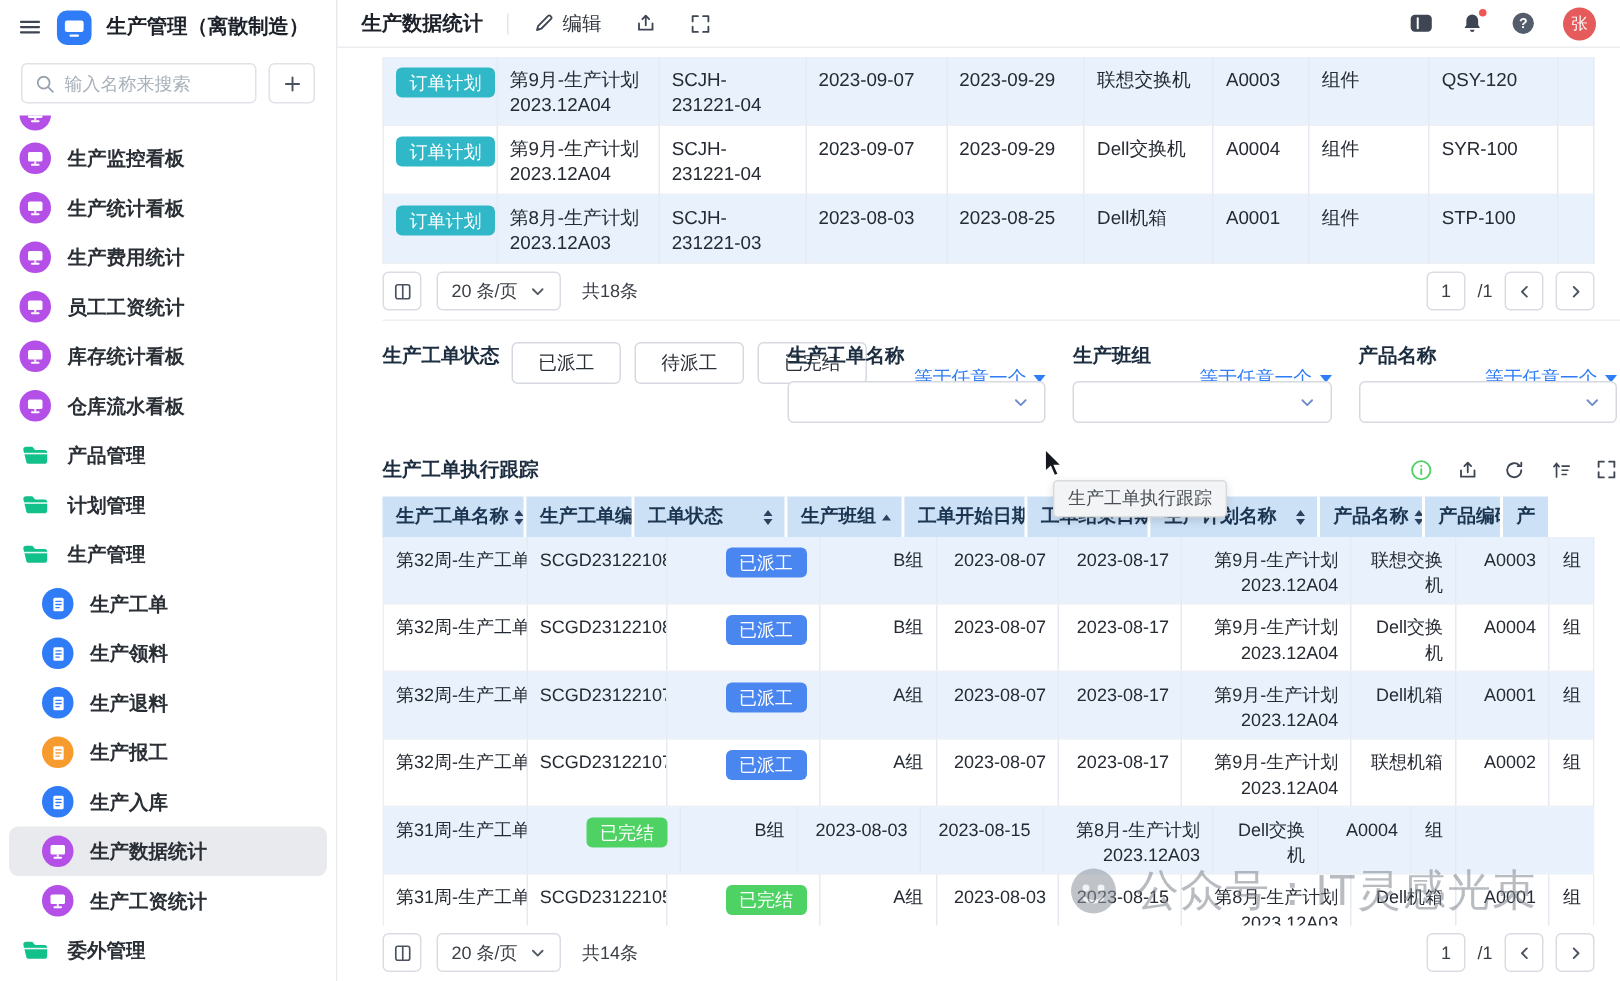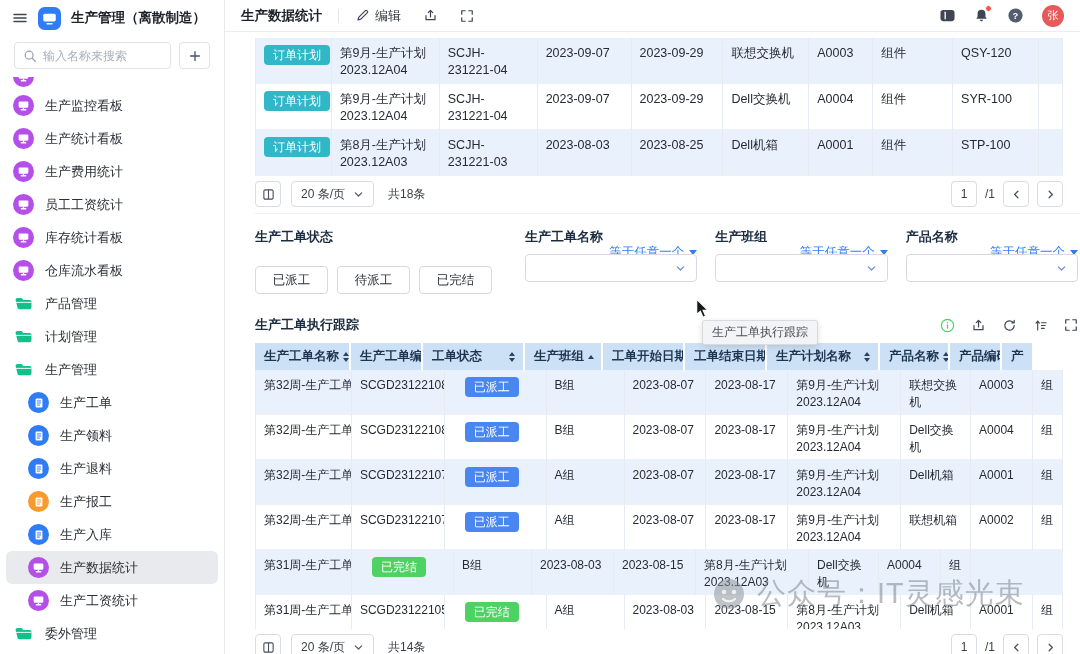--- a/index.html
+++ b/index.html
@@ -9,21 +9,21 @@
 
   
   .sidebar { width:225px; flex:none; border-right:1px solid #e7e9ec; display:flex; flex-direction:column; background:#fff; }
   .sb-header { height:36px; display:flex; align-items:center; padding:0 12px; gap:9px; flex:none; }
   .sb-title { font-size:13.5px; font-weight:bold; color:#1d2129; white-space:nowrap; }
   .sb-search { display:flex; align-items:center; gap:8px; padding:6px 14px 6px; flex:none; }
   .search-box { flex:1; display:flex; align-items:center; gap:6px; height:27px; border:1px solid #dfe2e7; border-radius:4px; padding:0 8px; background:#fff; }
   .search-box input { border:0; outline:0; width:100%; font-size:12px; color:#333; background:transparent; font-family:inherit; }
   ::placeholder { color:#a8b0ba; }
   .plus-btn { width:31px; height:27px; flex:none; border:1px solid #dfe2e7; border-radius:4px; background:#fff; display:flex; align-items:center; justify-content:center; cursor:pointer; }
-  .sb-nav { flex:1; overflow:hidden; padding:2px 0 0; }
+  .sb-nav { flex:1; overflow:hidden; padding:2px 0 0;font-weight:bold; }
   .nav-item { height:33px; display:flex; align-items:center; gap:11px; padding-left:7px; margin:0 6px; border-radius:6px; font-size:13px; color:#2a2f36; cursor:pointer; white-space:nowrap; }
   .nav-item.indent { padding-left:22px; }
   .nav-item.selected { background:#e9eaed; }
   .nav-item.partial-top { height:12px; overflow:hidden; align-items:flex-start; }
   .nav-item.partial-top .ic { margin-top:-11px; }
   .nav-item .ic { width:21px; height:21px; border-radius:50%; display:flex; align-items:center; justify-content:center; flex:none; }
   .nav-item .ic.flat { background:none !important; border-radius:0; }
   .icn { display:inline-flex; align-items:center; justify-content:center; }
 
   
@@ -50,21 +50,21 @@
   .badge { display:inline-block; font-size:12px; color:#fff; border-radius:4px; padding:3px 9px; line-height:14px; white-space:nowrap; }
 
   .pager { width:808px; display:flex; align-items:center; gap:10px; margin-top:5px; height:26px; }
   .pbtn { min-width:26px; height:26px; border:1px solid #d9dde3; border-radius:4px; background:#fff; display:flex; align-items:center; justify-content:center; font-size:12px; color:#3a3f46; cursor:pointer; font-family:inherit; }
   .psel { display:flex; align-items:center; gap:8px; padding:0 9px; height:26px; border:1px solid #d9dde3; border-radius:4px; font-size:12px; color:#3a3f46; cursor:pointer; }
   .ptotal { font-size:12px; color:#3a3f46; margin-left:4px; }
   .pright { margin-left:auto; display:flex; align-items:center; gap:8px; font-size:12px; color:#3a3f46; }
   .hdiv { width:833px; border-top:1px solid #edf0f4; margin-top:6px; }
 
   .filters { display:flex; width:823px; margin-top:14px; }
-  .f-status { width:252px; flex:none; display:flex; flex-direction:column; gap:20px; }
+  .f-status { width:252px; flex:none; display:flex; flex-direction:row; gap:8px; }
   .f-label { font-size:13px; font-weight:bold; color:#1d2d40; height:18px; display:flex; align-items:center; white-space:nowrap; }
   .f-btns { display:flex; gap:9px; }
   .fbtn { width:73px; height:28px; border:1px solid #d6dae0; border-radius:4px; background:#fff; font-size:12.5px; color:#2a2f36; display:flex; align-items:center; justify-content:center; cursor:pointer; font-family:inherit; }
   .f-field { flex:1; margin-left:18px; display:flex; flex-direction:column; gap:8px; min-width:0; }
   .f-head { display:flex; align-items:center; justify-content:space-between; height:18px; }
   .f-op { font-size:12.5px; display:flex; align-items:center; gap:5px; cursor:pointer; white-space:nowrap;margin-top:31px; }
   .caret-dn { width:0; height:0; border-left:4px solid transparent; border-right:4px solid transparent; border-top:5px solid currentColor; }
   .fsel { height:28px; border:1px solid #d6dae0; border-radius:4px; background:#fff; display:flex; align-items:center; justify-content:flex-end; padding:0 10px; cursor:pointer; }
 
   .sec-head { display:flex; align-items:center; justify-content:space-between; width:823px; margin-top:19px; height:24px; }
@@ -72,21 +72,21 @@
   .sec-icons { display:flex; gap:16px; align-items:center; }
   .sec-icons .icn { cursor:pointer; }
 
   .t2h { display:flex; width:808px; margin-top:6px; }
   .hcell { background:#cde1f6; height:27px; display:flex; align-items:center; justify-content:space-between; padding:0 8px 0 9px; font-size:12.5px; font-weight:bold; color:#1c3652; border-right:2px solid #fff; white-space:nowrap; overflow:hidden; cursor:pointer; flex:none; }
   .hcell:last-child { border-right:0; }
   .sortset { display:flex; flex-direction:column; gap:2px; margin-left:4px; }
   .tri-up { width:0; height:0; border-left:3.5px solid transparent; border-right:3.5px solid transparent; border-bottom:4.5px solid #2c415e; }
   .tri-dn { width:0; height:0; border-left:3.5px solid transparent; border-right:3.5px solid transparent; border-top:4.5px solid #2c415e; }
 
-  .t2b { width:808px; height:259px; overflow:hidden; }
+  .t2b { width:808px; height:259px; overflow:hidden;text-align:right; }
   .t2b .trow { height:45px; }
   .t2b .cell { font-size:12px; }
   .nowrap { white-space:nowrap; }
 
   .tooltip { position:absolute; left:477px; top:288px; background:#f3f4f5; border:1px solid #d9dbde; border-radius:3px; padding:3px 9px; font-size:12px; color:#4a4f57; box-shadow:0 2px 6px rgba(0,0,0,.13); z-index:20; white-space:nowrap; }
   .cursor { position:absolute; left:470px; top:266px; z-index:30; pointer-events:none; }
   .watermark { position:absolute; left:486px; top:542px; display:flex; align-items:center; gap:10px; z-index:15; pointer-events:none; opacity:.55; }
   .wm-text { font-size:29px; color:#7f868e; letter-spacing:1px; white-space:nowrap; }
 </style>
 </head>

